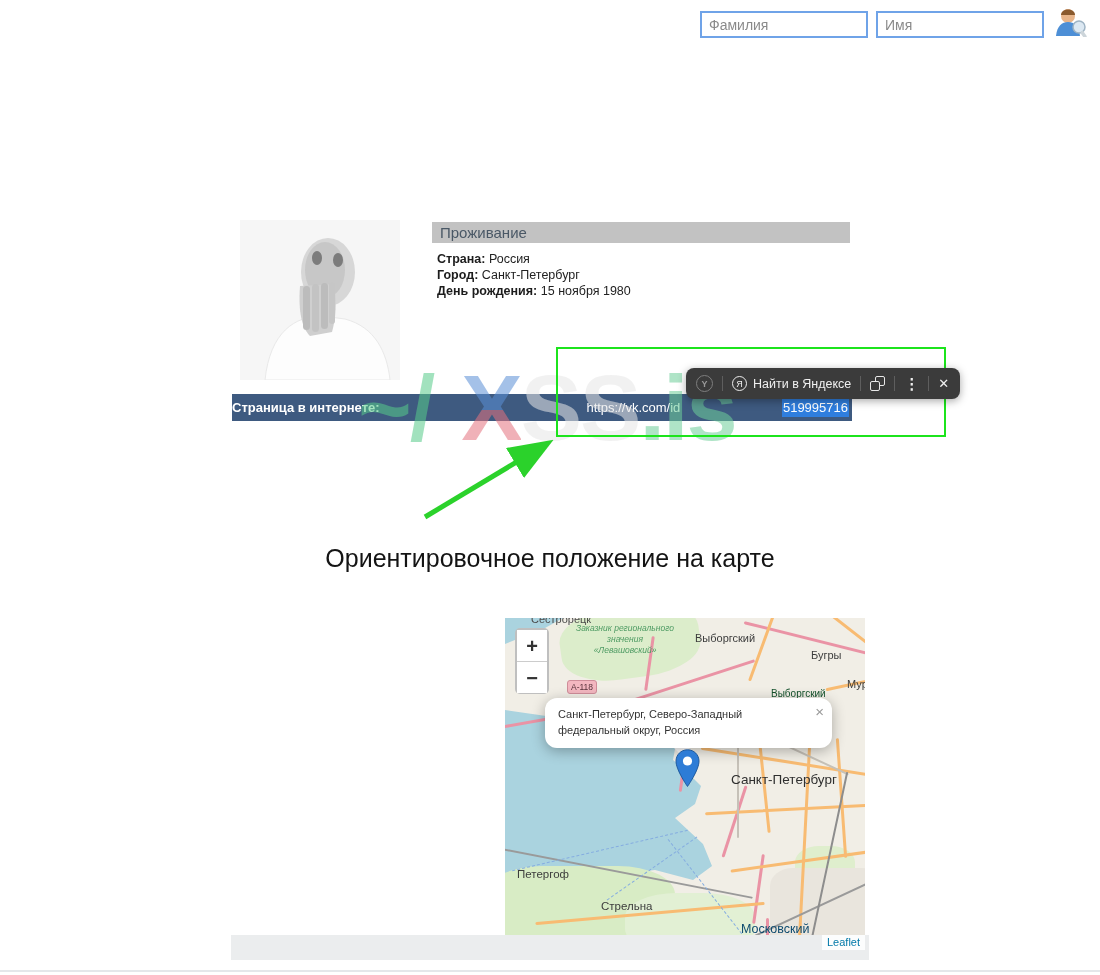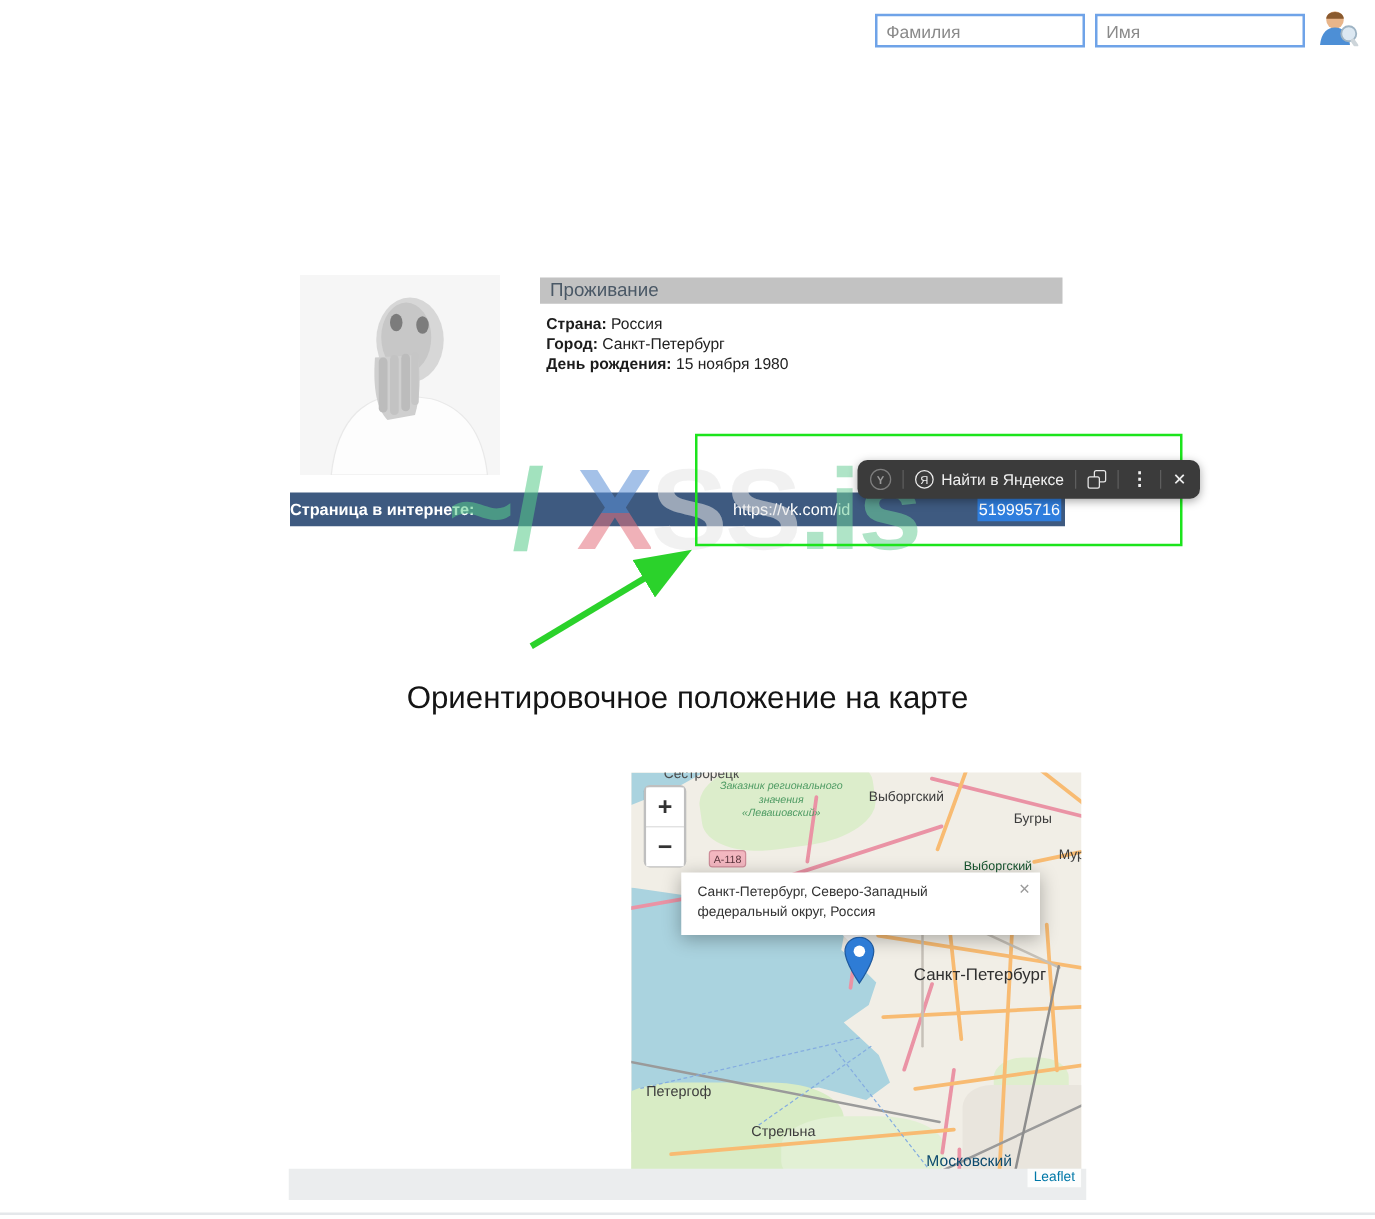--- a/index.html
+++ b/index.html
@@ -60,21 +60,21 @@
   .map-heading { position:absolute; left:0; top:544px; width:100%; text-align:center; font-size:25px; color:#141414; }
   #map { position:absolute; left:505px; top:588px; width:360px; height:332px; background:#f1eee6; overflow:hidden;margin-top:30px; }
   .water { position:absolute; background:#aad3df; }
   .green-area { position:absolute; }
   .rd { position:absolute; border-radius:2px; }
   .ferry { position:absolute; height:0; border-top:1.6px dashed #85ade0; }
   .map-label { position:absolute; color:#3c3c3c; font-size:11px; white-space:nowrap; }
   .zoomctl { position:absolute; left:10px; top:10px; width:34px; height:66px; background:#fff; border:2px solid rgba(0,0,0,.25); border-radius:5px; z-index:6; }
   .zoombtn { width:100%; height:31px; background:#fff; border:none; font-size:20px; font-weight:bold; color:#333; cursor:pointer; line-height:1; }
   .zoomsep { height:1px; background:#ccc; }
-  .popup { position:absolute; left:40px; top:80px; width:287px; min-height:48px; background:#fff; border-radius:0;
+  .popup { position:absolute; left:40px; top:80px; width:287px; min-height:48px; background:#fff; border-radius:12px;
            box-shadow:0 3px 14px rgba(0,0,0,.3); padding:9px 22px 9px 13px; font-size:11px; color:#333; z-index:5; line-height:1.45; }
   .popup-close { position:absolute; right:8px; top:3px; color:#9b9b9b; font-size:15px; cursor:pointer; }
   .popup-tail { position:absolute; left:170px; top:121px; width:14px; height:14px; background:#fff; transform:rotate(45deg); z-index:4; }
   .marker { position:absolute; left:170px; top:131px; z-index:5; cursor:pointer; }
   .attr { position:absolute; right:0; bottom:0; background:rgba(255,255,255,.85); padding:1px 5px 2px 5px; font-size:11px; z-index:6; }
   .attr span { color:#0078A8; cursor:pointer; }
   .badge { position:absolute; left:62px; top:62px; background:#f3b7c0; border:1px solid #cf8d99; border-radius:3px; color:#58333b; font-size:8.5px; padding:0 3px; line-height:12px; }
 
   
   .footer-bar { position:absolute; left:231px; top:935px; width:638px; height:25px; background:#ebedee; }

